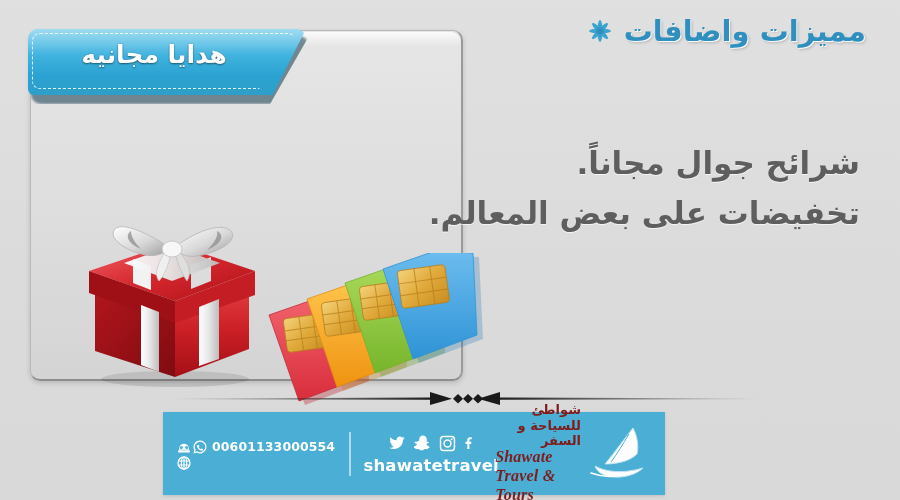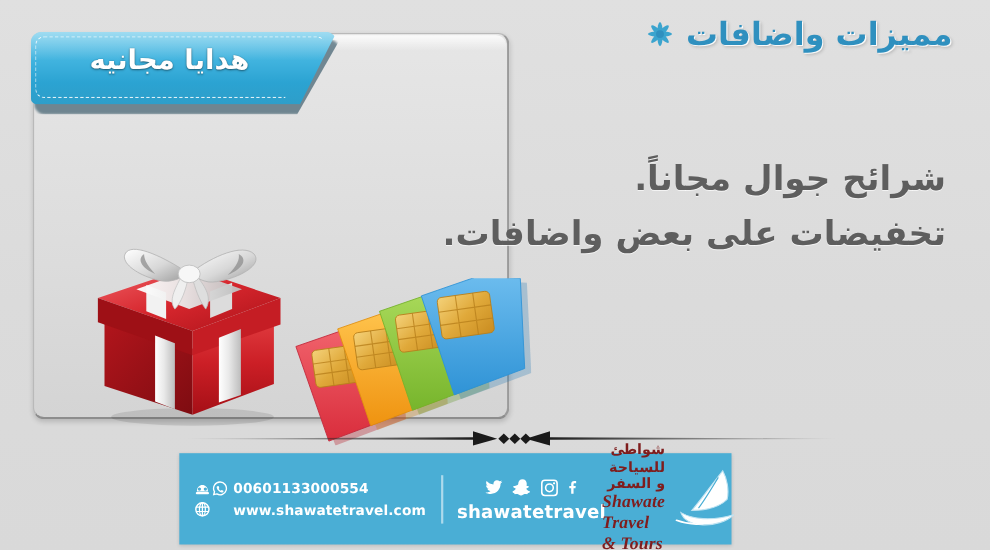--- a/index.html
+++ b/index.html
@@ -419,21 +419,21 @@
           <ellipse cx="13" cy="13" rx="11" ry="2.6" transform="rotate(45 13 13)"></ellipse>
           <circle cx="13" cy="13" r="3.6" fill="#2f90bf"></circle>
         </g>
       </svg>
     </span>
     <span class="headline-text">مميزات واضافات</span>
   </div>
 
   <div class="body-text">
     <div class="body-line">شرائح جوال مجاناً.</div>
-    <div class="body-line">تخفيضات على بعض واضافات.</div>
+    <div class="body-line">تخفيضات على بعض المعالم.</div>
   </div>
 
   <div class="ornament">
     <svg viewBox="0 0 900 22" width="900" height="22" aria-hidden="true">
       <defs>
         <linearGradient id="ornL" x1="0" y1="0" x2="1" y2="0">
           <stop offset="0" stop-color="#2a2a2a" stop-opacity="0"></stop>
           <stop offset="1" stop-color="#1d1d1d" stop-opacity="1"></stop>
         </linearGradient>
         <linearGradient id="ornR" x1="0" y1="0" x2="1" y2="0">
@@ -478,21 +478,20 @@
       <div class="contact-row">
         <span class="ico-pair">
           <span class="contact-ico">
             <svg viewBox="0 0 14 14" width="14" height="14" aria-hidden="true">
               <circle cx="7" cy="7" r="6" fill="none" stroke="#ffffff" stroke-width="1.3"></circle>
               <ellipse cx="7" cy="7" rx="2.7" ry="6" fill="none" stroke="#ffffff" stroke-width="1.1"></ellipse>
               <path d="M1.3 5 H12.7 M1.3 9 H12.7 M7 1 V13" stroke="#ffffff" stroke-width="1.1" fill="none"></path>
             </svg>
           </span>
         </span>
-        <span>www.shawatetravel.com</span>
       </div>
     </div>
 
     <div class="vdiv"></div>
 
     <div class="social">
       <div class="social-icons">
         <span>
           <svg viewBox="0 0 20 20" width="20" height="17" aria-hidden="true">
             <path d="M19 3.6 c-0.7 0.3 -1.4 0.5 -2.2 0.6 0.8 -0.5 1.4 -1.2 1.7 -2.1 -0.7 0.4 -1.6 0.8 -2.4 0.9 C15.3 2.3 14.3 1.8 13.2 1.8 c-2 0 -3.7 1.7 -3.7 3.7 0 0.3 0 0.6 0.1 0.8 C6.6 6.2 4 4.8 2.2 2.7 1.9 3.3 1.7 3.9 1.7 4.6 c0 1.3 0.6 2.4 1.6 3.1 C2.7 7.6 2.1 7.5 1.6 7.2 l0 0 c0 1.8 1.3 3.3 3 3.6 -0.3 0.1 -0.6 0.1 -1 0.1 -0.2 0 -0.5 0 -0.7 -0.1 0.5 1.5 1.8 2.5 3.5 2.6 -1.3 1 -2.9 1.6 -4.6 1.6 -0.3 0 -0.6 0 -0.9 -0.1 1.6 1 3.6 1.6 5.7 1.6 6.8 0 10.5 -5.6 10.5 -10.5 l0 -0.5 C17.8 5.1 18.5 4.4 19 3.6 Z" fill="#ffffff"></path>

